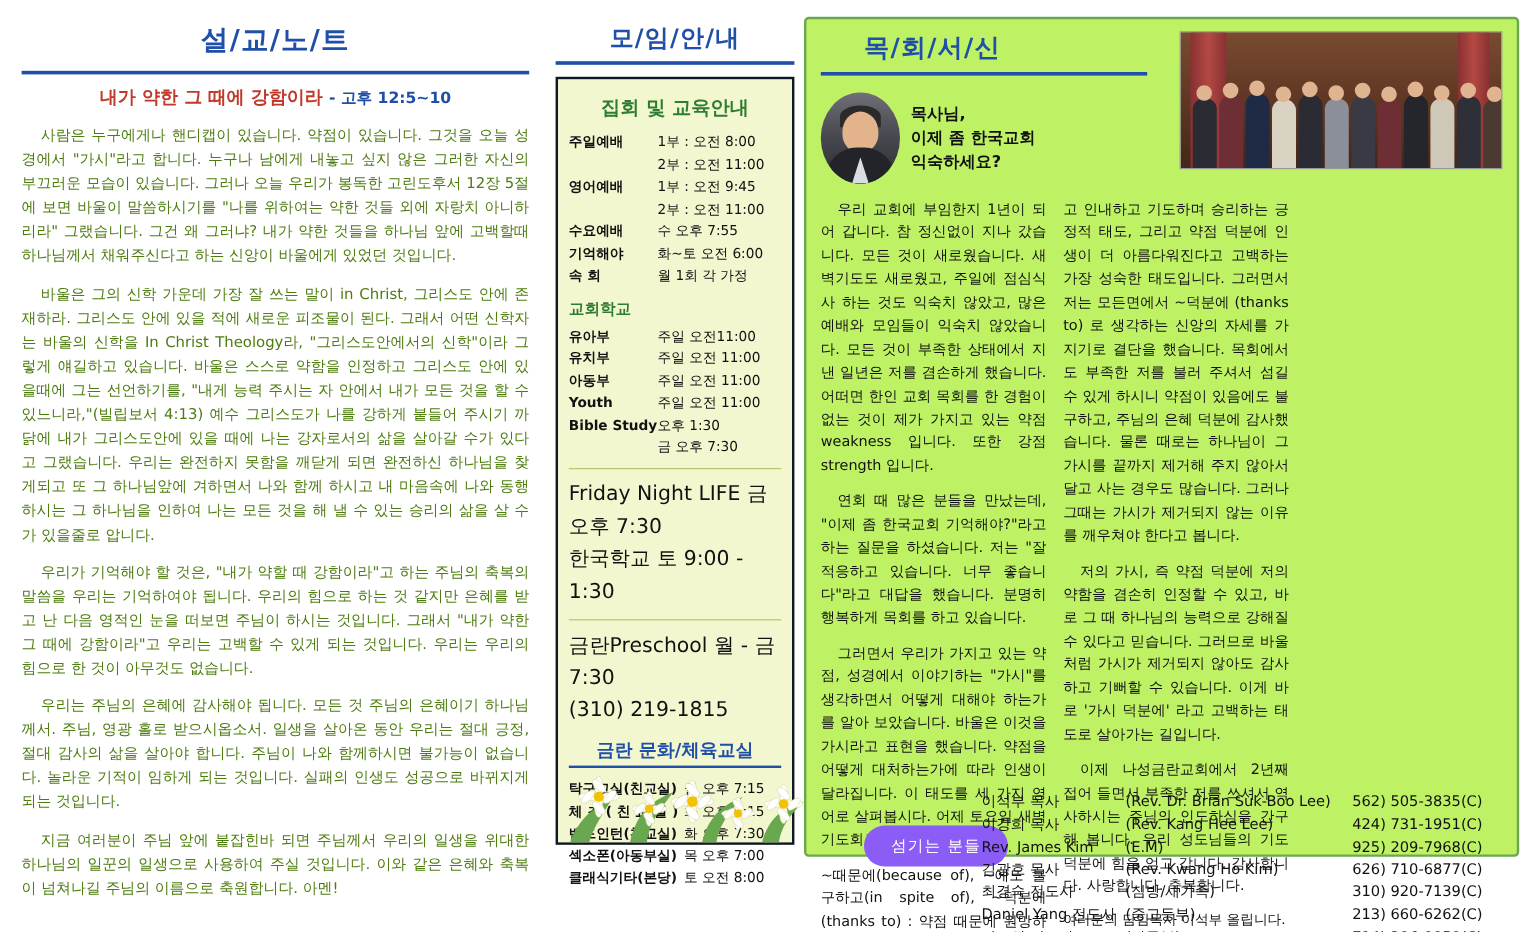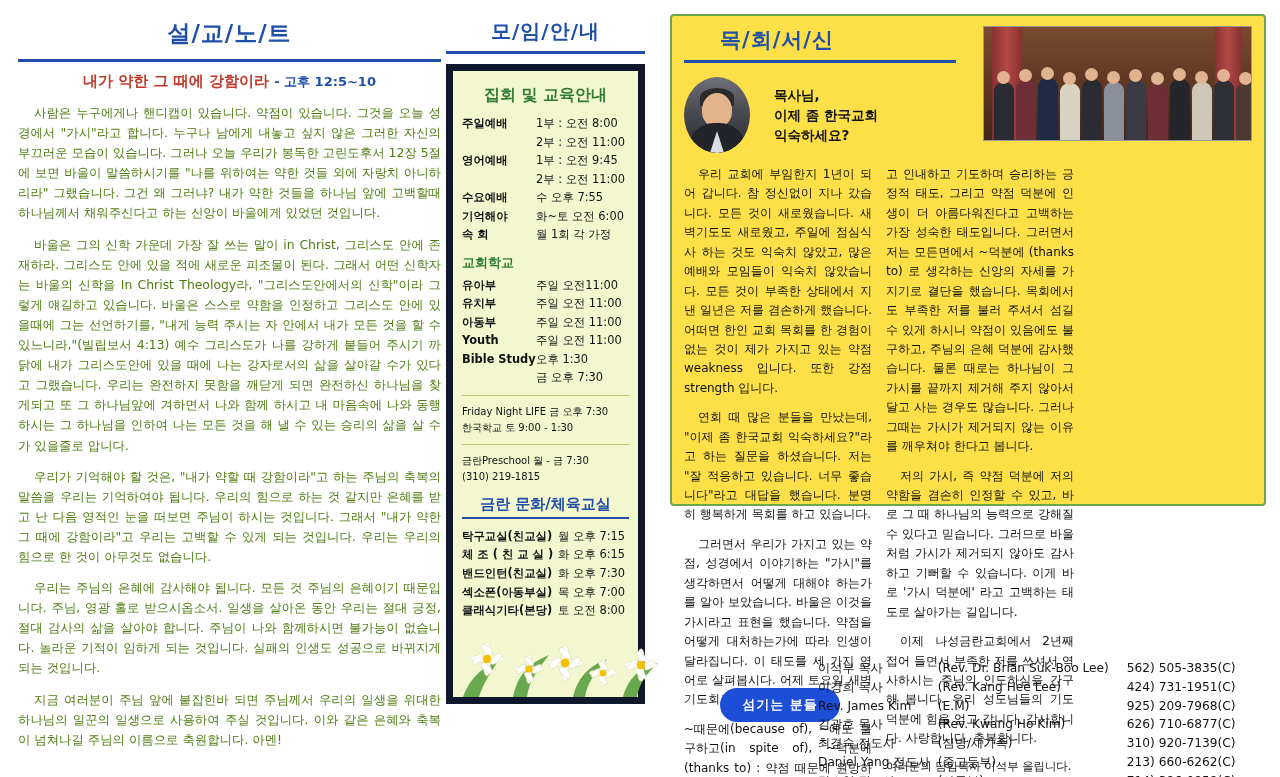--- a/index.html
+++ b/index.html
@@ -24,58 +24,58 @@
     text-align:center; font-weight:bold; font-size:15px; color:#c0392b;
     margin:2px 0 12px 0;
   }
   .c1-sub .ref { color:#1f4fa8; font-size:13px; font-weight:bold; }
   .c1-body p {
     font-size:12.4px; line-height:1.62; text-align:justify;
     margin:0 0 11px 0; text-indent:16px; color:#4d7c0f;
   }
 
   
-  .col2 { position:absolute; left:438px; top:0; width:215px; height:761px; padding:18px 8px 0 8px; }
+  .col2 { position:absolute; left:455px; top:0; width:215px; height:761px; padding:18px 8px 0 8px; }
   .c2-title { text-align:center; color:#1f4fa8; font-weight:bold; font-size:20px; letter-spacing:1px; }
   .c2-rule { height:3px; background:#1f4fa8; margin:6px 0 10px 0; }
   .c2-card {
-    background:#f3f7cf; border:7px solid #0f172a;
+    background:#f3f7cf; border:2px solid #0f172a;
     padding:10px 9px 14px 9px; height:640px; position:relative;
   }
   .c2-h {
     text-align:center; color:#2e7d32; font-weight:bold; font-size:16px;
     padding:4px 0 8px 0;
   }
   .c2-h2 {
     color:#2e7d32; font-weight:bold; font-size:13px; margin:10px 0 4px 0;
   }
   .c2-hr { border:0; border-top:1px solid #b9c46f; margin:8px 0; }
   table.sched { width:100%; border-collapse:collapse; font-size:11.4px; }
   table.sched td { padding:1px 0; vertical-align:top; line-height:1.45; color:#111; }
   table.sched td.lbl { font-weight:bold; width:74px; white-space:nowrap;margin-left:16px; }
   table.sched td.val { white-space:nowrap; }
-  .c2-line { font-size:10px; line-height:1.6; color:#111; }
+  .c2-line { font-size:17px; line-height:1.6; color:#111; }
   .c2-title2 {
     text-align:center; color:#1f4fa8; font-weight:bold; font-size:15px;
     margin:10px 0 2px 0;
   }
   .c2-rule2 { height:2px; background:#1f4fa8; margin:3px 0 8px 0; }
   .flowers { position:absolute; left:0; bottom:0; width:215px; height:86px; }
 
   
   .col3 {
-    position:absolute; left:670px; top:14px; width:596px; height:492px;
-    border:2px solid #6aa84f; border-radius:4px; background:#fde047;
+    position:absolute; left:670px; top:14px; width:596px; height:700px;
+    border:2px solid #6aa84f; border-radius:4px; background:#bef264;
     padding:10px 12px 20px 12px;
   }
   .c3-title { color:#1f4fa8; font-weight:bold; font-size:21px; letter-spacing:1px; padding-left:36px; }
   .c3-rule { height:3px; background:#1f4fa8; margin:6px 0 0 0; width:272px; }
   .c3-head { display:flex; gap:10px; }
   .c3-left { width:296px; }
-  .pastor-row { display:flex; align-items:center; gap:24px; margin-top:14px; }
+  .pastor-row { display:flex; align-items:center; gap:9px; margin-top:14px; }
   .pastor-photo {
     width:66px; height:76px; border-radius:50%;
     background:linear-gradient(#6f6f78 0%,#4a4a52 45%,#2b2b31 100%);
     position:relative; overflow:hidden; flex:0 0 auto;
   }
   .pastor-photo .face {
     position:absolute; left:50%; top:16px; transform:translateX(-50%);
     width:30px; height:34px; border-radius:50% 50% 45% 45%; background:#e3b48c;
   }
   .pastor-photo .hair {
@@ -111,23 +111,23 @@
     font-size:12px; line-height:1.62; text-align:justify; margin:0 0 10px 0;
     text-indent:14px; color:#111;
   }
   .c3-col p.noind { text-indent:0; }
   .c3-sign { font-size:11.4px; margin-top:8px; color:#111; }
 
   
   .staff-wrap { position:absolute; left:670px; top:660px; width:600px; }
   .serve-badge {
     position:absolute; left:50px; top:28px; width:120px; height:34px;
-    background:#1d4ed8; color:#fff; border-radius:17px;
+    background:#8b5cf6; color:#fff; border-radius:17px;
     display:flex; align-items:center; justify-content:center;
-    font-size:13px; font-weight:bold; letter-spacing:1px;
+    font-size:13px; font-weight:normal; letter-spacing:1px;
   }
   table.staff { position:absolute; left:148px; top:0; border-collapse:collapse; font-size:12.2px; }
   table.staff td { padding:0 0 1px 0; white-space:nowrap; color:#111; line-height:1.46; }
   table.staff td.n { font-weight:normal; padding-right:8px; }
   table.staff td.r { padding-right:18px; }
   table.staff td.p { text-align:right; }
 </style>
 </head>
 <body>
 
@@ -137,21 +137,21 @@
     <div class="c1-title">설/교/노/트</div>
     <div class="c1-rule"></div>
     <div class="c1-sub">
       <span>내가 약한 그 때에 강함이라</span>
       <span class="ref">- 고후 12:5~10</span>
     </div>
     <div class="c1-body">
       <p>사람은 누구에게나 핸디캡이 있습니다. 약점이 있습니다. 그것을 오늘 성경에서 "가시"라고 합니다. 누구나 남에게 내놓고 싶지 않은 그러한 자신의 부끄러운 모습이 있습니다. 그러나 오늘 우리가 봉독한 고린도후서 12장 5절에 보면 바울이 말씀하시기를 "나를 위하여는 약한 것들 외에 자랑치 아니하리라" 그랬습니다. 그건 왜 그러냐? 내가 약한 것들을 하나님 앞에 고백할때 하나님께서 채워주신다고 하는 신앙이 바울에게 있었던 것입니다.</p>
       <p>바울은 그의 신학 가운데 가장 잘 쓰는 말이 in Christ, 그리스도 안에 존재하라. 그리스도 안에 있을 적에 새로운 피조물이 된다. 그래서 어떤 신학자는 바울의 신학을 In Christ Theology라, "그리스도안에서의 신학"이라 그렇게 얘길하고 있습니다. 바울은 스스로 약함을 인정하고 그리스도 안에 있을때에 그는 선언하기를, "내게 능력 주시는 자 안에서 내가 모든 것을 할 수 있느니라,"(빌립보서 4:13) 예수 그리스도가 나를 강하게 붙들어 주시기 까닭에 내가 그리스도안에 있을 때에 나는 강자로서의 삶을 살아갈 수가 있다고 그랬습니다. 우리는 완전하지 못함을 깨닫게 되면 완전하신 하나님을 찾게되고 또 그 하나님앞에 겨하면서 나와 함께 하시고 내 마음속에 나와 동행하시는 그 하나님을 인하여 나는 모든 것을 해 낼 수 있는 승리의 삶을 살 수가 있을줄로 압니다.</p>
       <p>우리가 기억해야 할 것은, "내가 약할 때 강함이라"고 하는 주님의 축복의 말씀을 우리는 기억하여야 됩니다. 우리의 힘으로 하는 것 같지만 은혜를 받고 난 다음 영적인 눈을 떠보면 주님이 하시는 것입니다. 그래서 "내가 약한 그 때에 강함이라"고 우리는 고백할 수 있게 되는 것입니다. 우리는 우리의 힘으로 한 것이 아무것도 없습니다.</p>
-      <p>우리는 주님의 은혜에 감사해야 됩니다. 모든 것 주님의 은혜이기 때문입니다. 주님, 영광 홀로 받으시옵소서. 일생을 살아온 동안 우리는 절대 긍정, 절대 감사의 삶을 살아야 합니다. 주님이 나와 함께하시면 불가능이 없습니다. 놀라운 기적이 임하게 되는 것입니다. 실패의 인생도 성공으로 바뀌지게 되는 것입니다.</p>
+      <p>우리는 주님의 은혜에 감사해야 됩니다. 모든 것 주님의 은혜이기 하나님께서. 주님, 영광 홀로 받으시옵소서. 일생을 살아온 동안 우리는 절대 긍정, 절대 감사의 삶을 살아야 합니다. 주님이 나와 함께하시면 불가능이 없습니다. 놀라운 기적이 임하게 되는 것입니다. 실패의 인생도 성공으로 바뀌지게 되는 것입니다.</p>
       <p>지금 여러분이 주님 앞에 붙잡힌바 되면 주님께서 우리의 일생을 위대한 하나님의 일꾼의 일생으로 사용하여 주실 것입니다. 이와 같은 은혜와 축복이 넘쳐나길 주님의 이름으로 축원합니다. 아멘!</p>
     </div>
   </div>
 
   <div class="col2">
     <div class="c2-title">모/임/안/내</div>
     <div class="c2-rule"></div>
 
     <div class="c2-card">
       <div class="c2-h">집회 및 교육안내</div>
@@ -379,21 +379,21 @@
           <div class="gp-h" style="left:233px;bottom:58px"></div>
           <div class="gp-p" style="left:252px;background:#4a3a32;height:57px"></div>
           <div class="gp-h" style="left:255px;bottom:55px"></div>
         </div>
       </div>
     </div>
 
     <div class="c3-cols">
       <div class="c3-col">
         <p>우리 교회에 부임한지 1년이 되어 갑니다. 참 정신없이 지나 갔습니다. 모든 것이 새로웠습니다. 새벽기도도 새로웠고, 주일에 점심식사 하는 것도 익숙치 않았고, 많은 예배와 모임들이 익숙치 않았습니다. 모든 것이 부족한 상태에서 지낸 일년은 저를 겸손하게 했습니다. 어떠면 한인 교회 목회를 한 경험이 없는 것이 제가 가지고 있는 약점 weakness 입니다. 또한 강점 strength 입니다.</p>
-        <p>연회 때 많은 분들을 만났는데, "이제 좀 한국교회 익숙하세요?"라고 하는 질문을 하셨습니다. 저는 "잘 적응하고 있습니다. 너무 좋습니다"라고 대답을 했습니다. 분명히 행복하게 목회를 하고 있습니다.</p>
+        <p>연회 때 많은 분들을 만났는데, "이제 좀 한국교회 기억해야?"라고 하는 질문을 하셨습니다. 저는 "잘 적응하고 있습니다. 너무 좋습니다"라고 대답을 했습니다. 분명히 행복하게 목회를 하고 있습니다.</p>
         <p>그러면서 우리가 가지고 있는 약점, 성경에서 이야기하는 "가시"를 생각하면서 어떻게 대해야 하는가를 알아 보았습니다. 바울은 이것을 가시라고 표현을 했습니다. 약점을 어떻게 대처하는가에 따라 인생이 달라집니다. 이 태도를 세 가지 영어로 살펴봅시다. 어제 토요일 새벽기도회로 말씀 드렸습니다.</p>
         <p class="noind">~때문에(because of), ~에도 불구하고(in spite of), ~덕분에(thanks to) : 약점 때문에 원망하고 불평하는 부정적 태도, 약점에도 불구하</p>
       </div>
       <div class="c3-col">
         <p class="noind">고 인내하고 기도하며 승리하는 긍정적 태도, 그리고 약점 덕분에 인생이 더 아름다워진다고 고백하는 가장 성숙한 태도입니다. 그러면서 저는 모든면에서 ~덕분에 (thanks to) 로 생각하는 신앙의 자세를 가지기로 결단을 했습니다. 목회에서도 부족한 저를 불러 주셔서 섬길 수 있게 하시니 약점이 있음에도 불구하고, 주님의 은혜 덕분에 감사했습니다. 물론 때로는 하나님이 그 가시를 끝까지 제거해 주지 않아서 달고 사는 경우도 많습니다. 그러나 그때는 가시가 제거되지 않는 이유를 깨우쳐야 한다고 봅니다.</p>
         <p>저의 가시, 즉 약점 덕분에 저의 약함을 겸손히 인정할 수 있고, 바로 그 때 하나님의 능력으로 강해질 수 있다고 믿습니다. 그러므로 바울처럼 가시가 제거되지 않아도 감사하고 기뻐할 수 있습니다. 이게 바로 '가시 덕분에' 라고 고백하는 태도로 살아가는 길입니다.</p>
         <p>이제 나성금란교회에서 2년째 접어 들면서 부족한 저를 쓰셔서 역사하시는 주님의 인도하심을 간구 해 봅니다. 우리 성도님들의 기도 덕분에 힘을 얻고 갑니다. 감사합니다. 사랑합니다. 축복합니다.</p>
         <div class="c3-sign">여러분의 담임목사 이석부 올립니다.</div>
       </div>
     </div>

